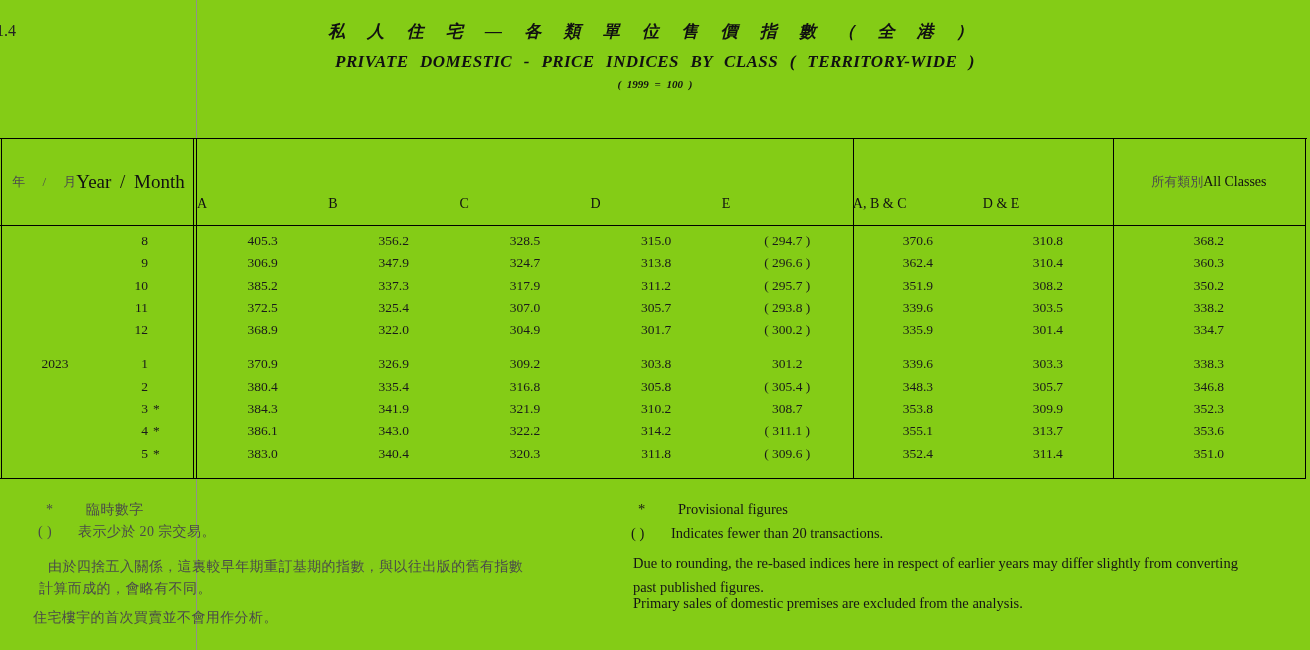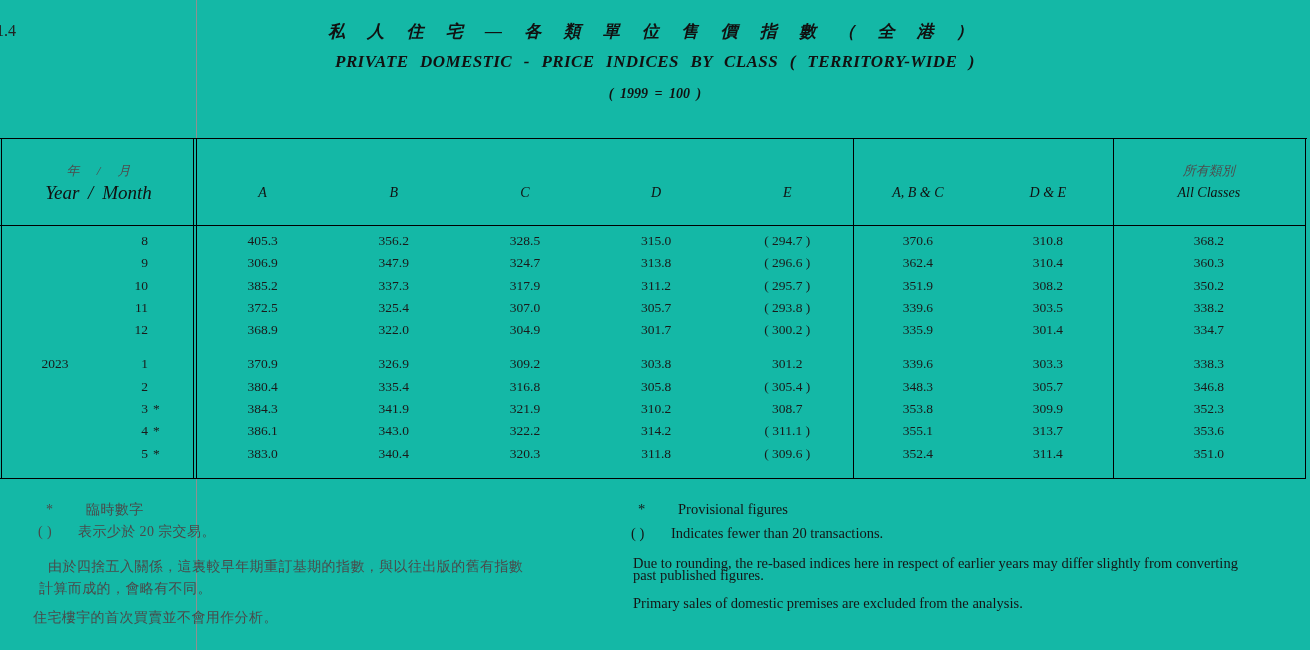--- a/index.html
+++ b/index.html
@@ -1,50 +1,50 @@
 <!DOCTYPE html>
 <html><head>
 <meta charset="utf-8">
 <style>
   html,body{margin:0;padding:0;background:#fff;}
-  .page{position:relative;width:1310px;height:650px;background:#14b8a6;overflow:hidden;
+  .page{position:relative;width:1310px;height:650px;background:#84cc16;overflow:hidden;
         font-family:"Liberation Serif",serif;color:#1a1a1a;}
 
   
   .page-vline{position:absolute;left:196px;top:0;width:1px;height:650px;background:#8f8f8f;}
 
   
   .tbl-no{position:absolute;left:-4px;top:22px;font-size:16px;color:#222;}
   .title-zh{position:absolute;left:0;right:0;top:20px;text-align:center;
             font-weight:bold;font-style:italic;font-size:17px;letter-spacing:9px;color:#111;}
   .title-en{position:absolute;left:0;right:0;top:52px;text-align:center;
             font-weight:bold;font-style:italic;font-size:17px;word-spacing:7px;letter-spacing:.4px;color:#111;}
   .title-base{position:absolute;left:0;right:0;top:78px;text-align:center;
-            font-weight:bold;font-style:italic;font-size:14px;word-spacing:3px;color:#111;margin-top:8px;}
+            font-weight:bold;font-style:italic;font-size:11px;word-spacing:3px;color:#111;}
 
   
   .hline{position:absolute;height:1px;background:#000;}
   .vline{position:absolute;width:1px;background:#000;}
   .ln-top{left:0;top:138px;width:1307px;}
   .ln-mid{left:0;top:225px;width:1306px;}
   .ln-bot{left:0;top:478px;width:1306px;}
   .ln-left{left:1px;top:138px;height:340px;}
   .ln-right{left:1305px;top:138px;height:340px;}
   .ln-dbl-a{left:193px;top:138px;height:340px;}
   .ln-dbl-b{left:196px;top:138px;height:340px;}
   .ln-c1{left:853px;top:138px;height:340px;}
   .ln-c2{left:1113px;top:138px;height:340px;}
 
   
   .grid{display:grid;grid-template-columns:197px 131.2px 131.2px 131.2px 131.2px 131.1px 130px 130px 192px;}
 
   
   .thead{position:absolute;left:0;top:138px;width:1306px;height:87px;}
-  .hcell{display:flex;flex-direction:column;justify-content:center;align-items:center;
-         font-size:14px;line-height:22px;color:#111;font-style:italic;}
+  .hcell{display:flex;justify-content:center;align-items:center;
+         font-size:14px;line-height:22px;color:#111;}
   .hcell.single{justify-content:flex-start;padding-top:44px;box-sizing:border-box;}
   .zh-gray{color:#4d4d4d;font-size:13px;}
   .ym-zh{word-spacing:14px;}
   .ym-en{word-spacing:4px;font-size:19px;}
 
   
   .tbody{position:absolute;left:0;top:225px;width:1306px;height:253px;
          display:flex;flex-direction:column;padding-top:5px;box-sizing:border-box;}
   .trow{height:22.3px;line-height:22.3px;font-size:13.5px;}
   .row-gap{height:12px;}
@@ -62,21 +62,21 @@
   .fn-sym-row{display:flex;}
   .fn-sym{width:40px;flex:0 0 40px;}
   .z-r1{left:46px;top:499px;}
   .z-r2{left:38px;top:521px;}
   .z-p1{left:48px;top:556px;width:560px;}
   .z-p2{left:33px;top:578px;padding-left:6px;}
   .z-p3{left:33px;top:607px;text-align:center;}
   .e-r1{left:638px;top:498px;}
   .e-r2{left:631px;top:522px;}
   .e-p1{left:633px;top:552px;width:640px;}
-  .e-p2{left:633px;top:564px;}
+  .e-p2{left:633px;top:576px;}
   .e-p3{left:633px;top:592px;}
 </style>
 </head>
 <body>
 
 <div class="page">
 
   <div class="page-vline"></div>
 
   <div class="tbl-no">1.4</div>

